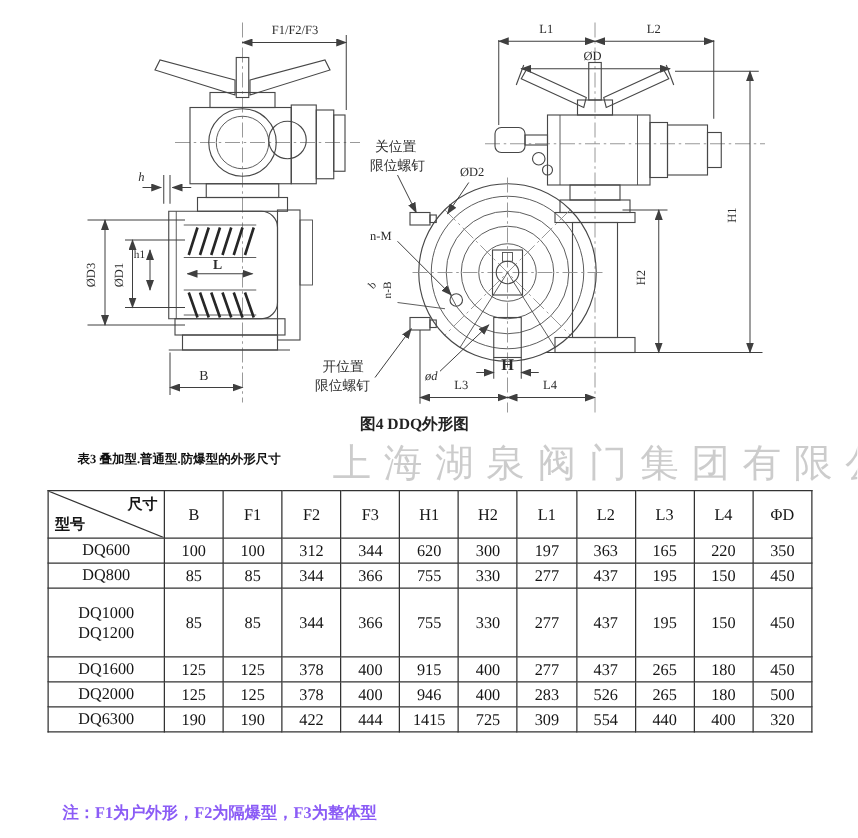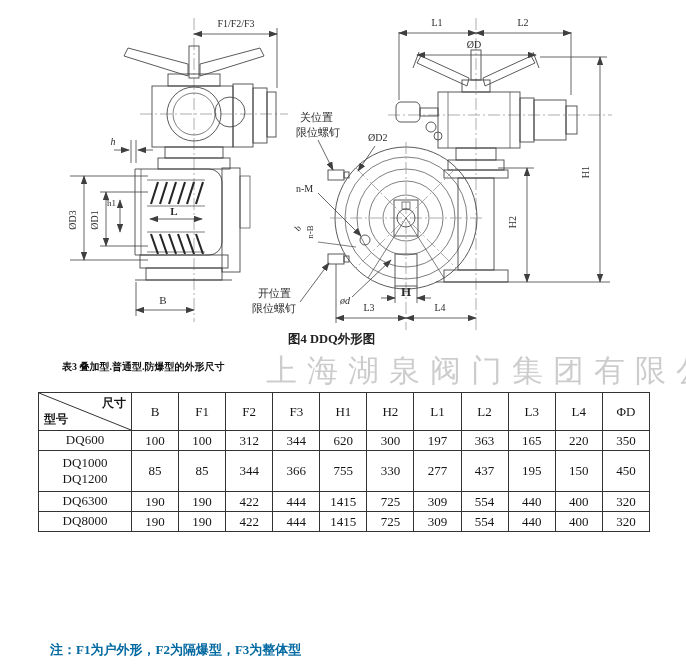--- a/index.html
+++ b/index.html
@@ -17,27 +17,27 @@
   .caption{position:absolute;left:288px;top:331px;font-size:12.5px;font-weight:bold;color:#222;text-align:center;}
   .tbl-title{position:absolute;left:62px;top:360px;font-size:10px;font-weight:bold;color:#111;}
   .watermark{position:absolute;left:266px;top:350px;font-size:31px;letter-spacing:10px;
              color:rgba(0,0,0,0.20);white-space:nowrap;z-index:5;pointer-events:none;}
   table.dims{position:absolute;left:38px;top:392px;width:612px;border-collapse:collapse;
              table-layout:fixed;border:1.5px solid #222;z-index:2;}
   table.dims th,table.dims td{border:1px solid #333;text-align:center;vertical-align:middle;
              font-size:13px;padding:0;color:#151515;font-weight:normal;}
   table.dims thead tr{height:38px;}
   table.dims tbody tr{height:20px;margin-top:32px;}
-  table.dims tbody tr.tall{height:41px;}
+  table.dims tbody tr.tall{height:55px;}
   td.model{white-space:pre-line;line-height:1.25;}
   th.corner{position:relative;padding:0;}
   th.corner svg{position:absolute;left:0;top:0;}
   .c-top{position:absolute;right:5px;top:2px;font-size:12px;font-weight:bold;margin-left:33px;}
   .c-bot{position:absolute;left:5px;bottom:2px;font-size:12px;font-weight:bold;}
-  .note{position:absolute;left:50px;top:641px;font-size:13px;font-weight:bold;color:#0369a1;}
+  .note{position:absolute;left:50px;top:641px;font-size:13px;font-weight:bold;color:#8b5cf6;}
 </style>
 </head>
 <body>
 
 <div class="page">
 
   <svg class="drawing" width="686" height="352" viewBox="0 0 686 352">
     <defs>
       <marker id="ma" markerWidth="11" markerHeight="8" refX="10" refY="4" orient="auto-start-reverse">
         <path d="M0,0 L11,4 L0,8 Z" fill="#3f3f3f"></path>
@@ -258,61 +258,89 @@
           <td>312</td>
           <td>344</td>
           <td>620</td>
           <td>300</td>
           <td>197</td>
           <td>363</td>
           <td>165</td>
           <td>220</td>
           <td>350</td>
         </tr>
+        <tr>
+          <td class="model">DQ800</td>
+          <td>85</td>
+          <td>85</td>
+          <td>344</td>
+          <td>366</td>
+          <td>755</td>
+          <td>330</td>
+          <td>277</td>
+          <td>437</td>
+          <td>195</td>
+          <td>150</td>
+          <td>450</td>
+        </tr>
         <tr class="tall">
           <td class="model">DQ1000
 DQ1200</td>
           <td>85</td>
           <td>85</td>
           <td>344</td>
           <td>366</td>
           <td>755</td>
           <td>330</td>
           <td>277</td>
           <td>437</td>
           <td>195</td>
           <td>150</td>
           <td>450</td>
         </tr>
         <tr>
+          <td class="model">DQ1600</td>
+          <td>125</td>
+          <td>125</td>
+          <td>378</td>
+          <td>400</td>
+          <td>915</td>
+          <td>400</td>
+          <td>277</td>
+          <td>437</td>
+          <td>265</td>
+          <td>180</td>
+          <td>450</td>
+        </tr>
+        <tr>
+          <td class="model">DQ2000</td>
+          <td>125</td>
+          <td>125</td>
+          <td>378</td>
+          <td>400</td>
+          <td>946</td>
+          <td>400</td>
+          <td>283</td>
+          <td>526</td>
+          <td>265</td>
+          <td>180</td>
+          <td>500</td>
+        </tr>
+        <tr>
           <td class="model">DQ6300</td>
           <td>190</td>
           <td>190</td>
           <td>422</td>
           <td>444</td>
           <td>1415</td>
           <td>725</td>
           <td>309</td>
           <td>554</td>
           <td>440</td>
           <td>400</td>
           <td>320</td>
         </tr>
-        <tr>
-          <td class="model">DQ8000</td>
-          <td>190</td>
-          <td>190</td>
-          <td>422</td>
-          <td>444</td>
-          <td>1415</td>
-          <td>725</td>
-          <td>309</td>
-          <td>554</td>
-          <td>440</td>
-          <td>400</td>
-          <td>320</td>
-        </tr>
       </tbody>
   </table>
 
   <div class="note">注：F1为户外形，F2为隔爆型，F3为整体型</div>
 
 </div>
 
 </body></html>

